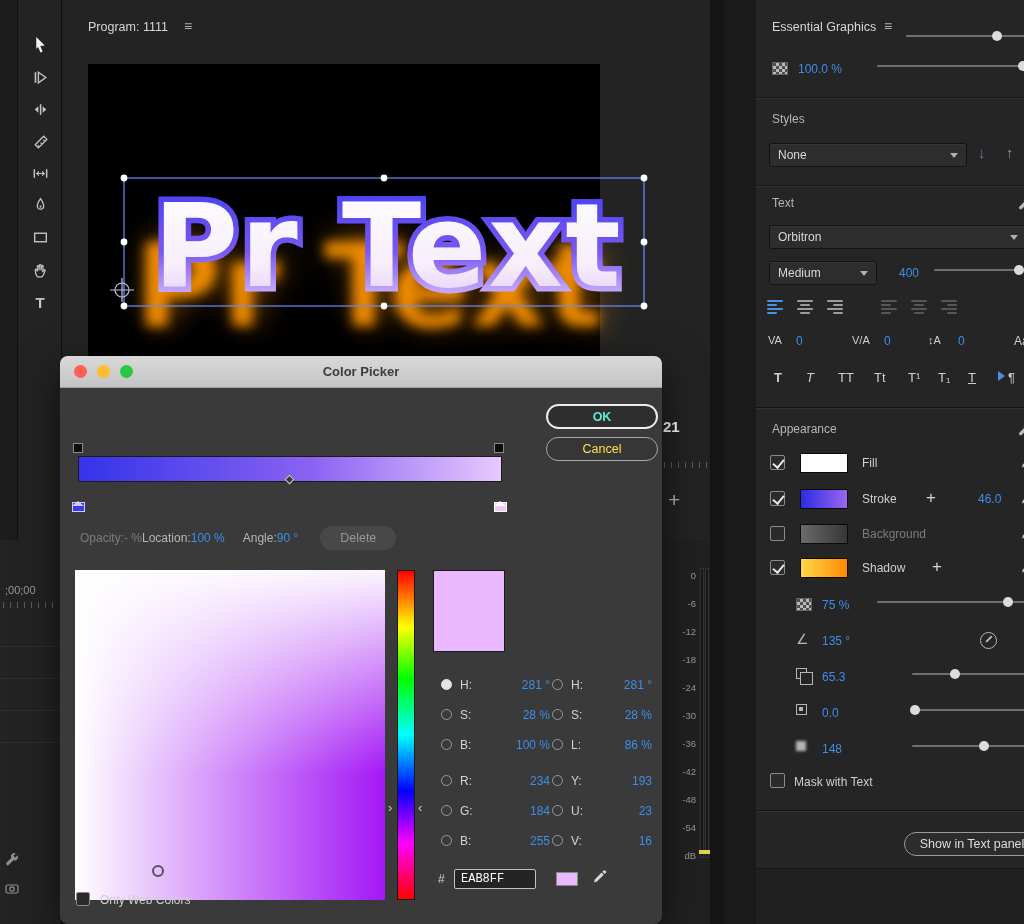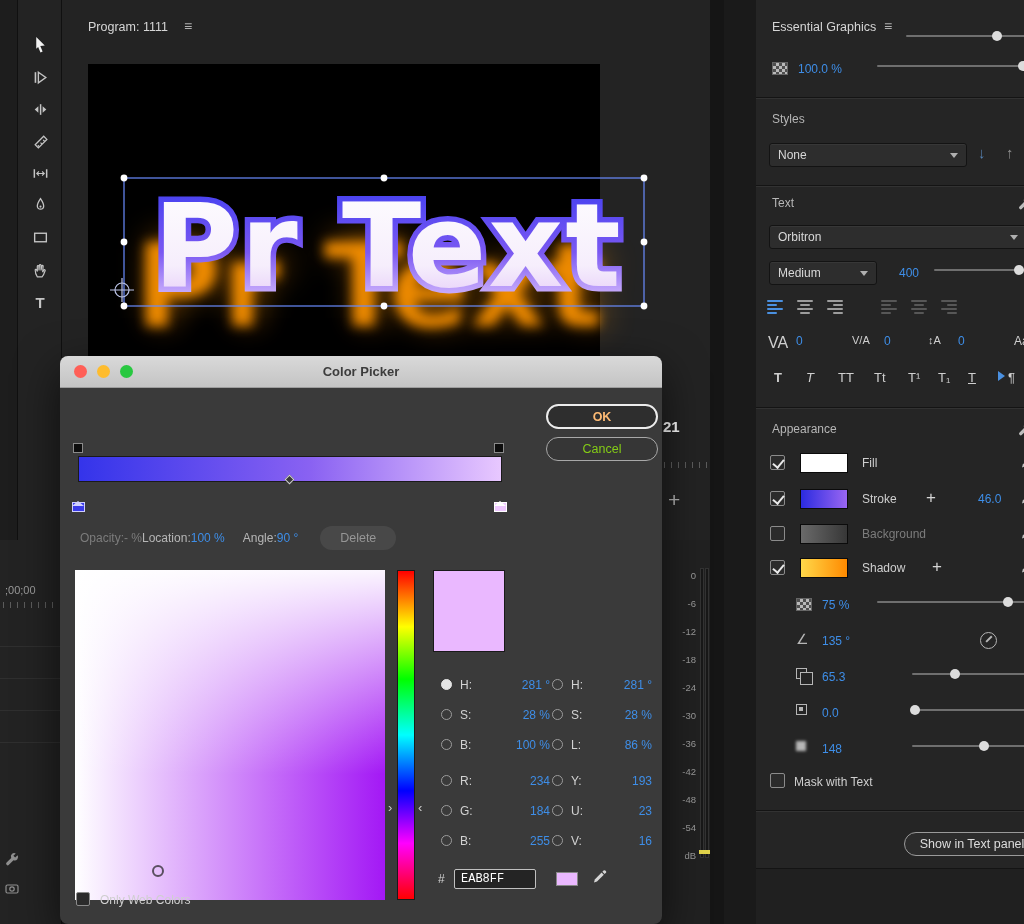--- a/index.html
+++ b/index.html
@@ -299,21 +299,21 @@
         <i></i>
         <i></i>
       </div>
     <div class="al active" style="left:274px;top:300px">
         <i></i>
         <i></i>
         <i></i>
         <i></i>
       </div>
 
-    <span class="abs lbl2" style="left:12px;top:334px;font-size:16px">VA</span>
+    <span class="abs lbl2" style="left:12px;top:334px;font-size:11px">VA</span>
     <span class="abs hot" style="left:40px;top:334px">0</span>
     <span class="abs lbl2" style="left:96px;top:334px;font-size:11px">V/A</span>
     <span class="abs hot" style="left:128px;top:334px">0</span>
     <span class="abs lbl2" style="left:172px;top:334px;font-size:11px">↕A</span>
     <span class="abs hot" style="left:202px;top:334px">0</span>
     <span class="abs lbl2" style="left:258px;top:334px;font-size:12px">Aa</span>
 
     <span class="fmt" style="left:18px;top:370px;font-weight:bold">T</span>
     <span class="fmt" style="left:50px;top:370px;font-style:italic">T</span>
     <span class="fmt" style="left:82px;top:370px">TT</span>
@@ -413,24 +413,24 @@
 
   <div class="abs dialog">
     <div class="titlebar">
       <span class="light" style="left:14px;background:#ff5f57"></span>
       <span class="light" style="left:37px;background:#febc2e"></span>
       <span class="light" style="left:60px;background:#28c840"></span>
       <div style="text-align:center;line-height:32px;font-size:13px;font-weight:bold;color:#3c3c3c">Color Picker</div>
     </div>
 
 
-    <div class="pill" style="left:486px;top:48px;width:112px;height:25px;background:#2e2e2e;border:2px solid #ececec;color:#fdba74;font-weight:bold">
+    <div class="pill" style="left:486px;top:48px;width:112px;height:25px;background:#2e2e2e;border:2px solid #ececec;color:#5eead4;font-weight:bold">
       <span>OK</span>
     </div>
-    <div class="pill" style="left:486px;top:81px;width:112px;height:24px;background:#363636;border:1.5px solid #a8a8a8;color:#84cc16">
+    <div class="pill" style="left:486px;top:81px;width:112px;height:24px;background:#363636;border:1.5px solid #a8a8a8;color:#fde047">
       <span>Cancel</span>
     </div>
 
     <div class="tstop" style="left:13px;top:87px"></div>
     <div class="tstop" style="left:434px;top:87px"></div>
     <div class="abs" style="left:18px;top:100px;width:424px;height:26px;background:linear-gradient(90deg,#3434ea 0%,#8a62f2 55%,#e8c8ff 100%);border:1px solid #1a1a1a"></div>
     <div class="gstop" style="left:12px;top:128px">
       <span class="pt" style="border-bottom:5px solid #cfcfff"></span><span class="bd" style="display:block;background:#3a3ae8;border-color:#cfcfff"></span>
     </div>
     <div class="gstop" style="left:434px;top:128px">

